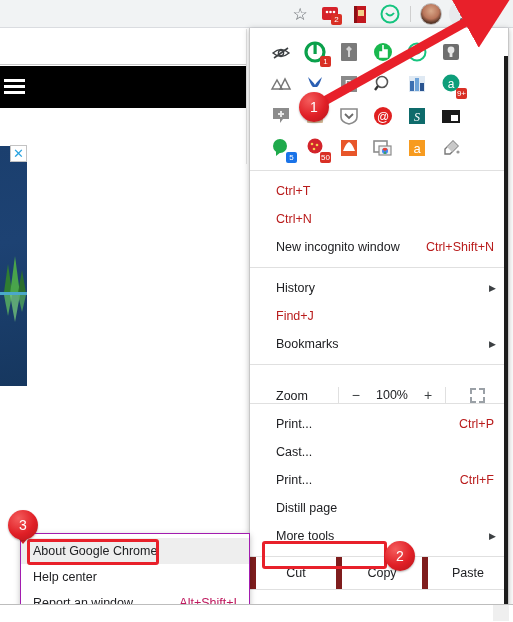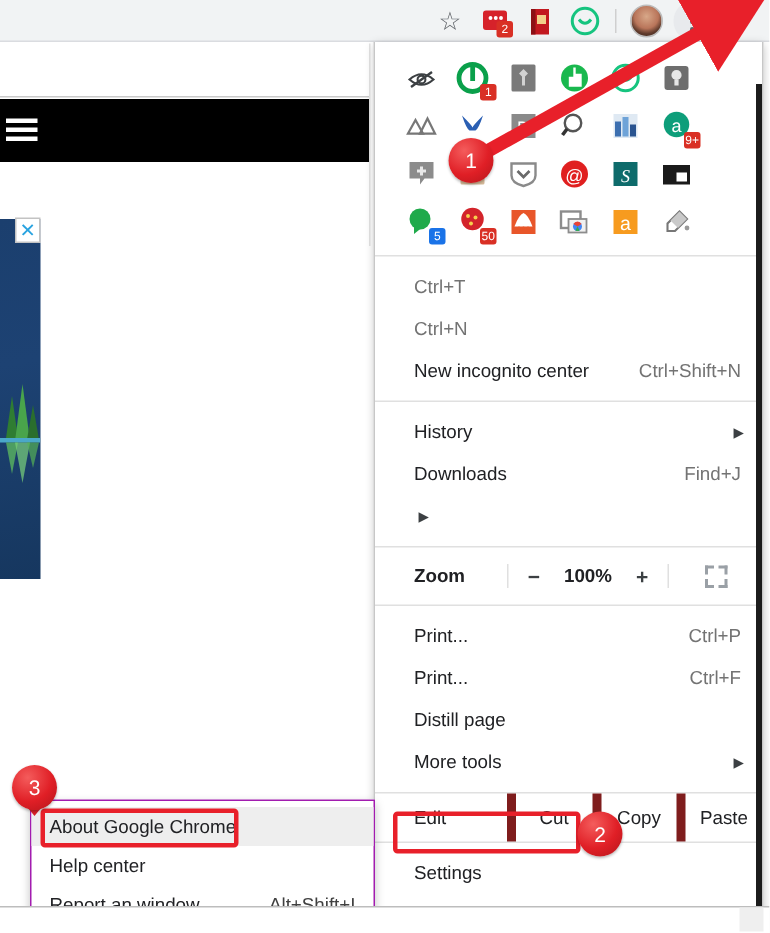--- a/index.html
+++ b/index.html
@@ -208,42 +208,41 @@
     align-items: center;
     padding: 0 12px 0 26px;
     font-size: 12.5px;
     color: #202124;
     position: relative;
     box-sizing: border-box;
     white-space: nowrap;
   }
   .menu-item .label { flex: 1; }
   .menu-item .accel {
-    color: #737373;
+    color: #b91c1c;
     font-size: 12.5px;
     padding-right: 2px;
   }
   .menu-item .arrow {
     width: 10px;
     text-align: right;
     color: #3c4043;
     font-size: 9px;
     line-height: 9px;
   }
 
   .menu-block { padding: 6px 0; }
 
   
   .zoom-row {
     height: 38px;
     display: flex;
-    align-items: center;
+    align-items: flex-end;
     font-size: 12.5px;
     color: #202124;
-    font-weight: bold;
   }
   .zoom-label {
     width: 88px;
     display: flex; align-items: center;
     padding-left: 26px;
     box-sizing: border-box;
   }
   .zoom-ctrl {
     flex: 1;
     display: flex;
@@ -299,21 +298,21 @@
     height: 26px;
     display: flex;
     align-items: center;
     padding: 0 12px 0 12px;
     font-size: 12.5px;
     color: #202124;
     box-sizing: border-box;
     white-space: nowrap;
   }
   .sub-item .label { flex: 1; }
-  .sub-item .accel { color: #404040; text-align: right; }
+  .sub-item .accel { color: #be185d; text-align: right; }
   .sub-item.hl { background: #eeeeee; }
 
   
   .hl-box {
     position: absolute;
     border: 3px solid #e8202a;
     border-radius: 3px;
     box-sizing: border-box;
     pointer-events: none;
   }
@@ -602,37 +601,37 @@
   <div class="menu-sep"></div>
 
   <div class="menu-block">
     <div class="menu-item">
       <span class="accel">Ctrl+T</span>
     </div>
     <div class="menu-item">
       <span class="accel">Ctrl+N</span>
     </div>
     <div class="menu-item">
-      <span class="label">New incognito center</span>
+      <span class="label">New incognito window</span>
       <span class="accel">Ctrl+Shift+N</span>
     </div>
   </div>
 
   <div class="menu-sep"></div>
 
   <div class="menu-block">
     <div class="menu-item">
       <span class="label">History</span>
       <span class="arrow">▶</span>
     </div>
     <div class="menu-item">
-      <span class="label">Downloads</span>
       <span class="accel">Find+J</span>
     </div>
     <div class="menu-item">
+      <span class="label">Bookmarks</span>
       <span class="arrow">▶</span>
     </div>
   </div>
 
   <div class="menu-sep"></div>
 
   <div class="zoom-row">
     <div class="zoom-label">Zoom</div>
     <div class="zoom-ctrl">
       <span class="minus">−</span>
@@ -650,37 +649,40 @@
   </div>
 
   <div class="menu-sep"></div>
 
   <div class="menu-block">
     <div class="menu-item">
       <span class="label">Print...</span>
       <span class="accel">Ctrl+P</span>
     </div>
     <div class="menu-item">
+      <span class="label">Cast...</span>
+      <span class="accel"></span>
+    </div>
+    <div class="menu-item">
       <span class="label">Print...</span>
       <span class="accel">Ctrl+F</span>
     </div>
     <div class="menu-item">
       <span class="label">Distill page</span>
       <span class="accel"></span>
     </div>
     <div class="menu-item">
       <span class="label">More tools</span>
       <span class="arrow">▶</span>
     </div>
   </div>
 
   <div class="menu-sep"></div>
 
   <div class="edit-row">
-    <div class="edit-lbl">Edit</div>
     <div class="edit-btn">Cut</div>
     <div class="edit-btn">Copy</div>
     <div class="edit-btn">Paste</div>
   </div>
 
   <div class="menu-sep"></div>
 
   <div class="menu-block" style="padding:6px 0 0 0;">
     <div class="menu-item">
       <span class="label">Settings</span>

